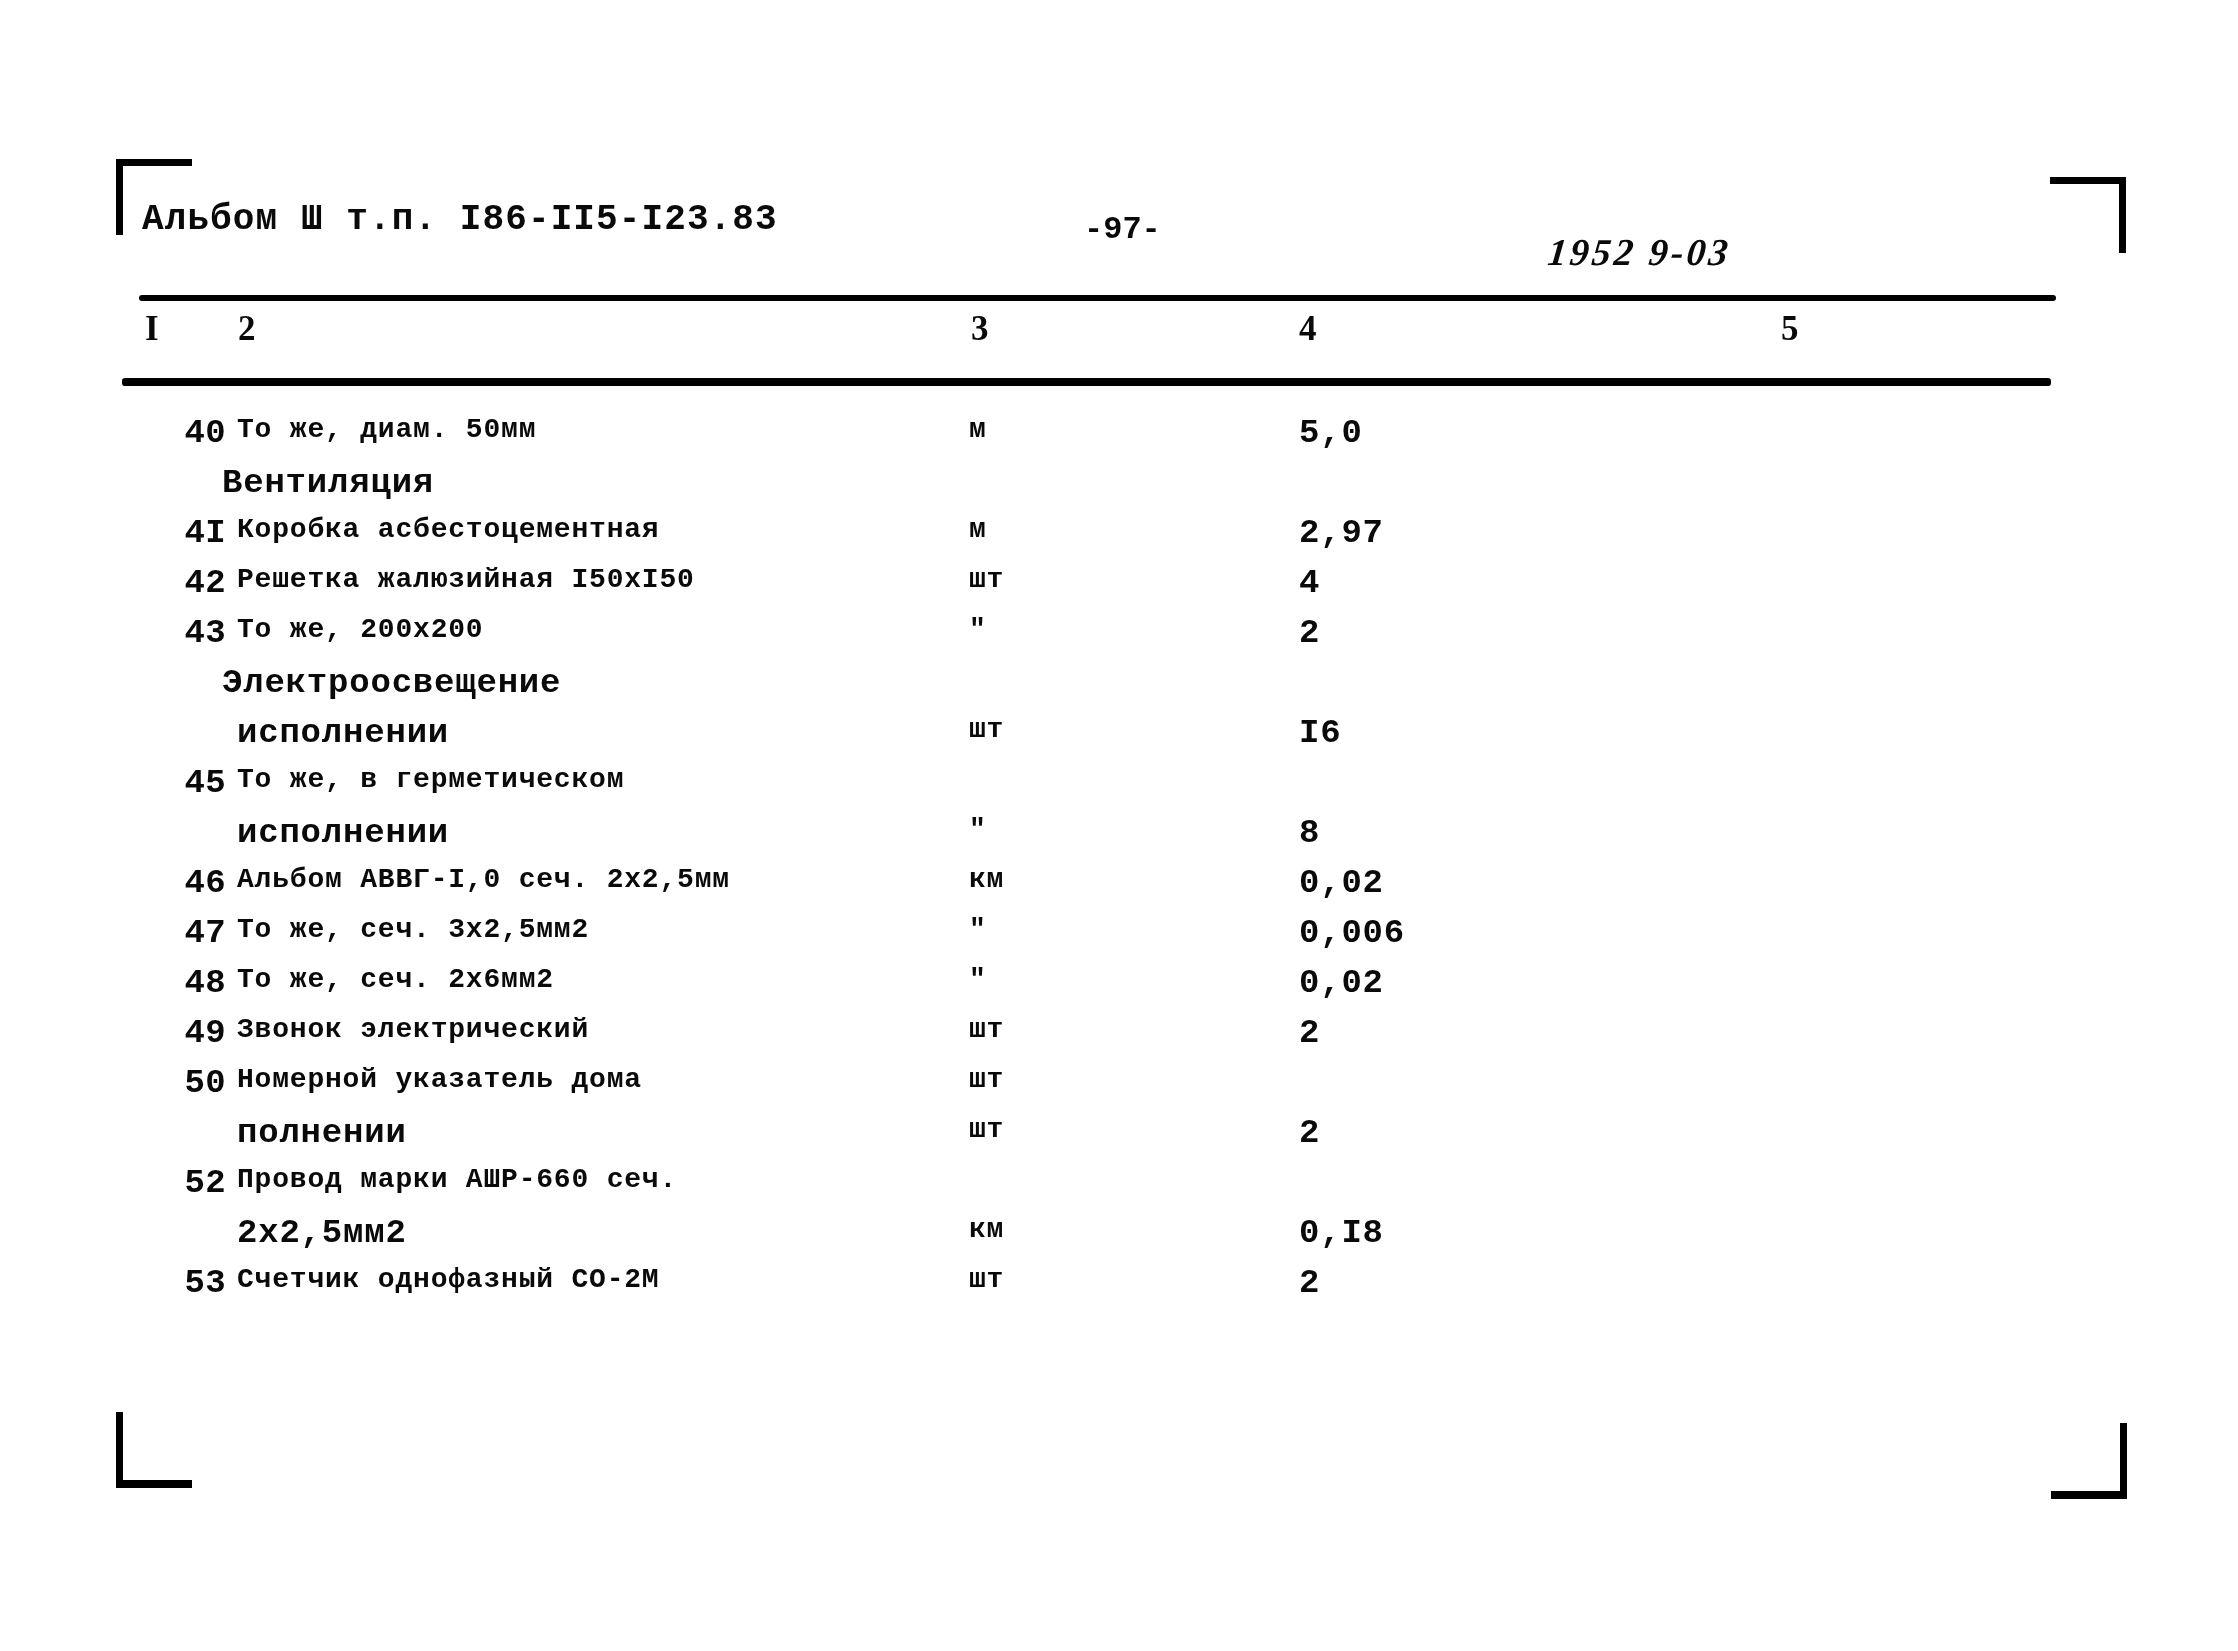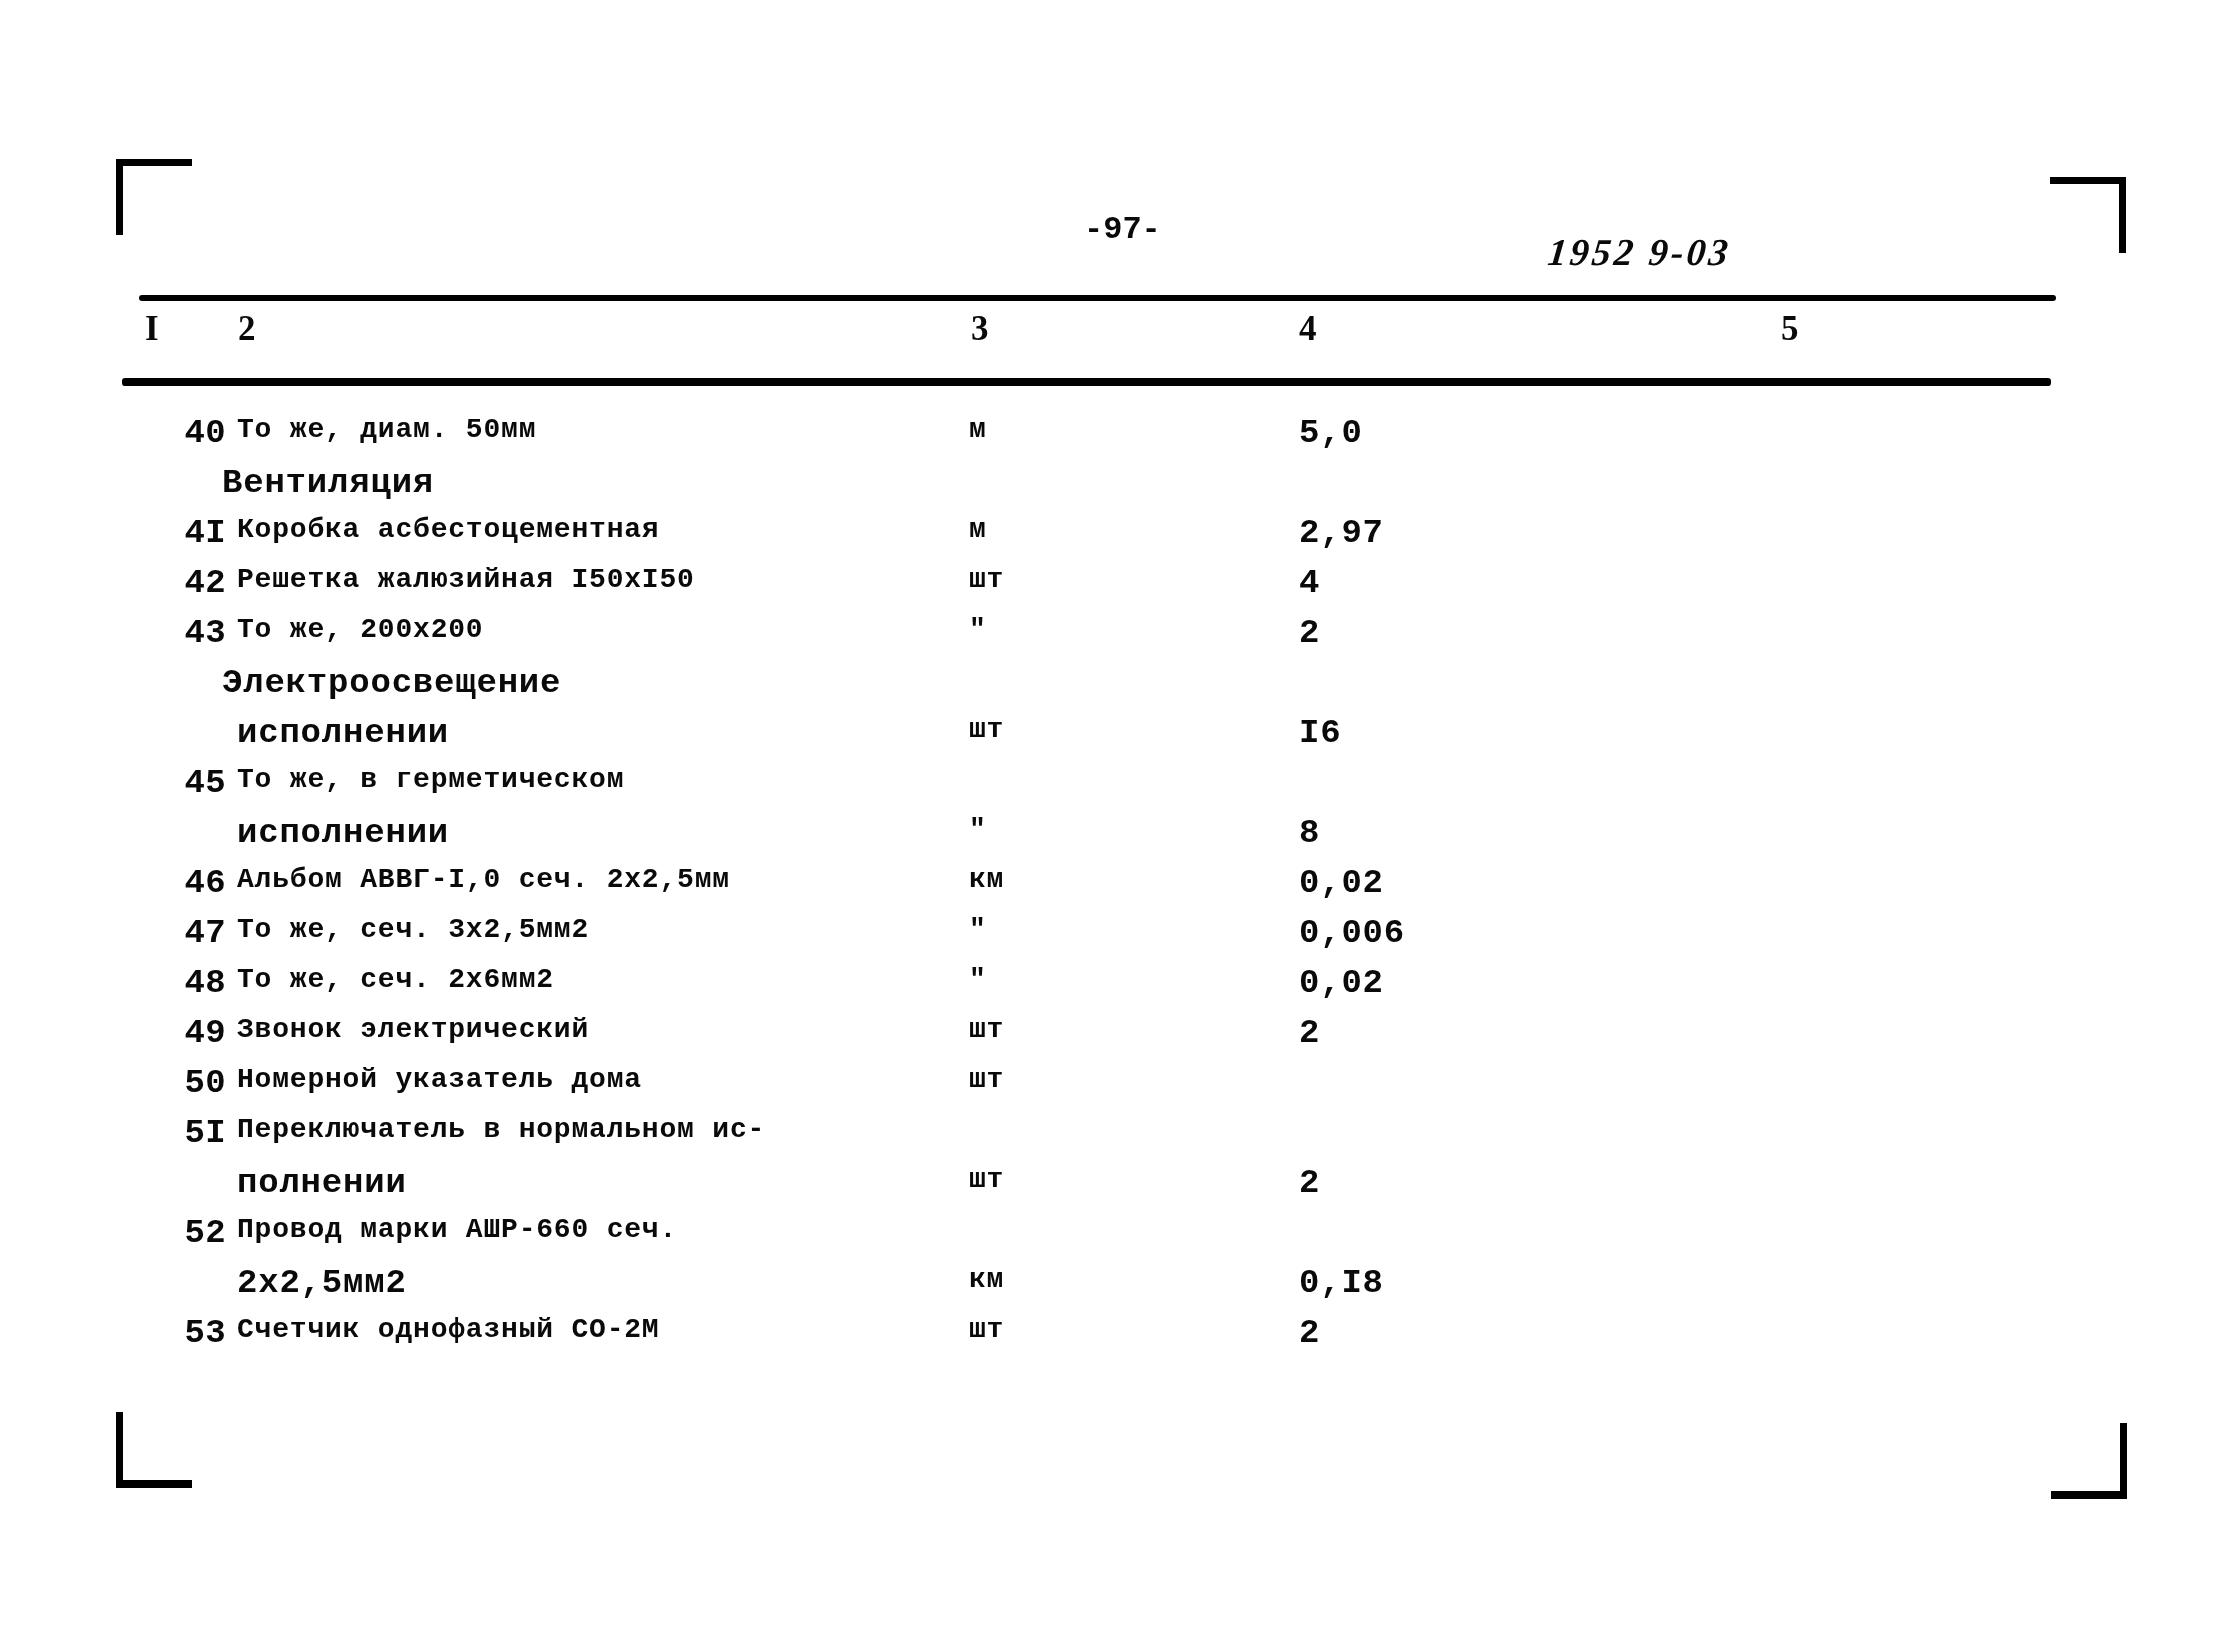--- a/index.html
+++ b/index.html
@@ -173,20 +173,21 @@
 <body>
 
 <div class="scan-sheet">
 
   <div class="corner corner-tl"></div>
   <div class="corner corner-tr"></div>
   <div class="corner corner-bl"></div>
   <div class="corner corner-br"></div>
 
   <div class="meta-row">
+    <div class="album-ref">Альбом Ш т.п. I86-II5-I23.83</div>
     <div class="page-number">-97-</div>
     <div class="doc-stamp">1952 9-03</div>
   </div>
 
   <div class="rule rule-top"></div>
   <div class="rule rule-bottom"></div>
 
   <div class="col-head ch1">I</div>
   <div class="col-head ch2">2</div>
   <div class="col-head ch3">3</div>
@@ -276,27 +277,20 @@
         <div class="cell c-note"></div>
       </div>
       <div class="row">
         <div class="cell c-num">50</div>
         <div class="cell c-name">Номерной указатель дома</div>
         <div class="cell c-unit">шт</div>
         <div class="cell c-qty"></div>
         <div class="cell c-note"></div>
       </div>
       <div class="row">
-        <div class="cell c-num">5I</div>
-        <div class="cell c-name">Переключатель в нормальном ис-</div>
-        <div class="cell c-unit"></div>
-        <div class="cell c-qty"></div>
-        <div class="cell c-note"></div>
-      </div>
-      <div class="row">
         <div class="cell cont-line">полнении</div>
         <div class="cell c-unit">шт</div>
         <div class="cell c-qty">2</div>
         <div class="cell c-note"></div>
       </div>
       <div class="row">
         <div class="cell c-num">52</div>
         <div class="cell c-name">Провод марки АШР-660 сеч.</div>
         <div class="cell c-unit"></div>
         <div class="cell c-qty"></div>

